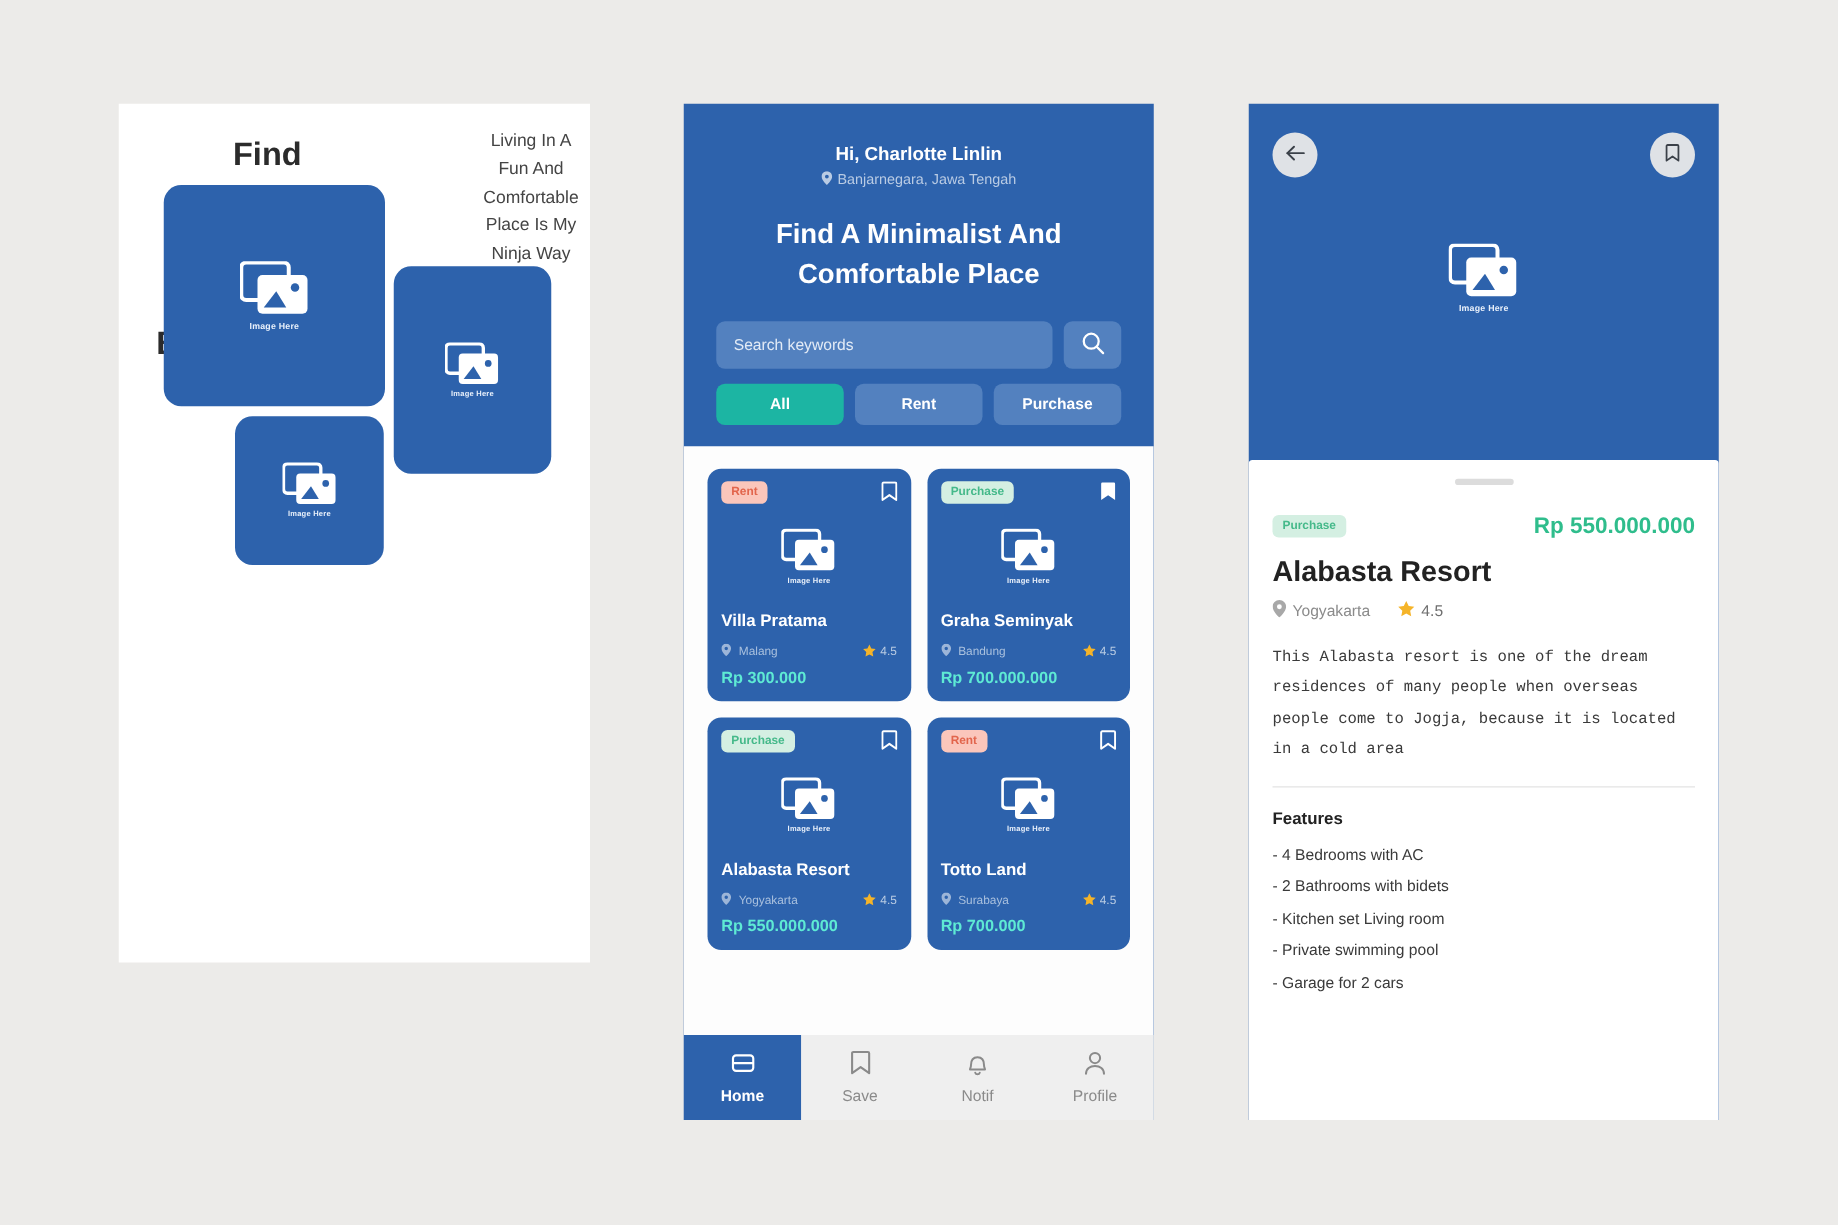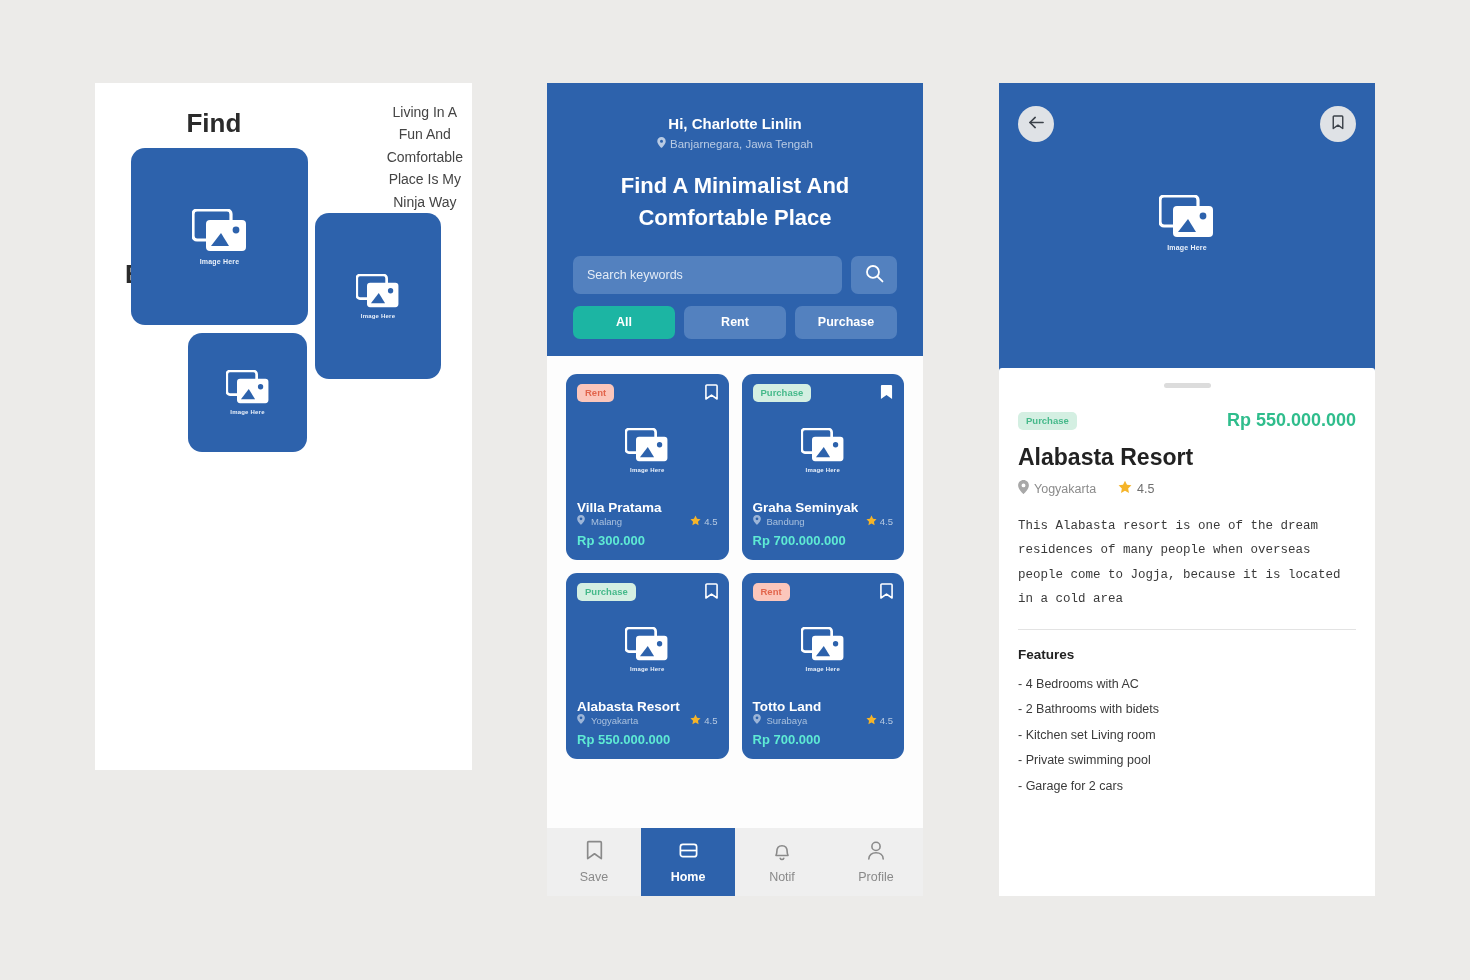--- a/index.html
+++ b/index.html
@@ -101,21 +101,21 @@
   .badge {
     font-size:9.5px; font-weight:700; padding:3.5px 8px; border-radius:5px;
     display:inline-block;
   }
   .badge.rent { background:#fbc6bb; color:#e2654c; }
   .badge.purchase { background:#d4efe2; color:#45b98a; }
   .bm-btn { background:none; border:none; cursor:pointer; padding:0; line-height:0; }
   .card-img { flex:1; display:flex; align-items:center; justify-content:center; }
   .card-name { color:#fff; font-size:13.5px; font-weight:700; }
   .card-meta {
-    margin-top:0; display:flex; align-items:center; gap:6px;
+    margin-top:11px; display:flex; align-items:center; gap:6px;
     font-size:9.5px; color:#a9c0de;
   }
   .card-meta .sp { flex:1; }
   .card-meta .rate { color:#b7cae2; display:flex; align-items:center; gap:3px; }
   .card-price { margin-top:5px; color:#5eead4; font-size:13px; font-weight:700; }
 
   .tabbar { display:flex; height:68px; flex:0 0 auto; background:#efefef; }
   .tab {
     flex:1; border:none; cursor:pointer; background:#efefef;
     display:flex; flex-direction:column; align-items:center; justify-content:center; gap:6px;
@@ -423,36 +423,36 @@
               <span>4.5</span>
             </span>
           </div>
           <div class="card-price">Rp 700.000</div>
         </div>
 
       </div>
     </div>
 
     <div class="tabbar">
-      <button class="tab">
-        <span>
-          <svg width="19" height="21" viewBox="0 0 16 20" aria-hidden="true">
-            <path d="M2.5 1.5h11a1 1 0 0 1 1 1v15.2l-6.5-4.6-6.5 4.6V2.5a1 1 0 0 1 1-1z" fill="none" stroke="#8a8a8a" stroke-width="1.6" stroke-linejoin="round"></path>
-          </svg>
-        </span>
-        <span>Save</span>
-      </button>
       <button class="tab active">
         <span>
           <svg width="21" height="21" viewBox="0 0 22 22" aria-hidden="true">
             <rect x="2.5" y="4.5" width="17" height="13" rx="2.6" fill="none" stroke="#ffffff" stroke-width="1.8"></rect>
             <line x1="2.5" y1="11" x2="19.5" y2="11" stroke="#ffffff" stroke-width="1.8"></line>
           </svg>
         </span>
         <span>Home</span>
+      </button>
+      <button class="tab">
+        <span>
+          <svg width="19" height="21" viewBox="0 0 16 20" aria-hidden="true">
+            <path d="M2.5 1.5h11a1 1 0 0 1 1 1v15.2l-6.5-4.6-6.5 4.6V2.5a1 1 0 0 1 1-1z" fill="none" stroke="#8a8a8a" stroke-width="1.6" stroke-linejoin="round"></path>
+          </svg>
+        </span>
+        <span>Save</span>
       </button>
       <button class="tab">
         <span>
           <svg width="20" height="21" viewBox="0 0 20 21" aria-hidden="true">
             <path d="M4 15.5c0-1 .8-1.3.8-3.6 0-3.6 1.6-6.2 5.2-6.2s5.2 2.6 5.2 6.2c0 2.3.8 2.6.8 3.6z" fill="none" stroke="#8a8a8a" stroke-width="1.6" stroke-linejoin="round"></path>
             <path d="M8.2 18.2a1.9 1.9 0 0 0 3.6 0" fill="none" stroke="#8a8a8a" stroke-width="1.6" stroke-linecap="round"></path>
           </svg>
         </span>
         <span>Notif</span>
       </button>

